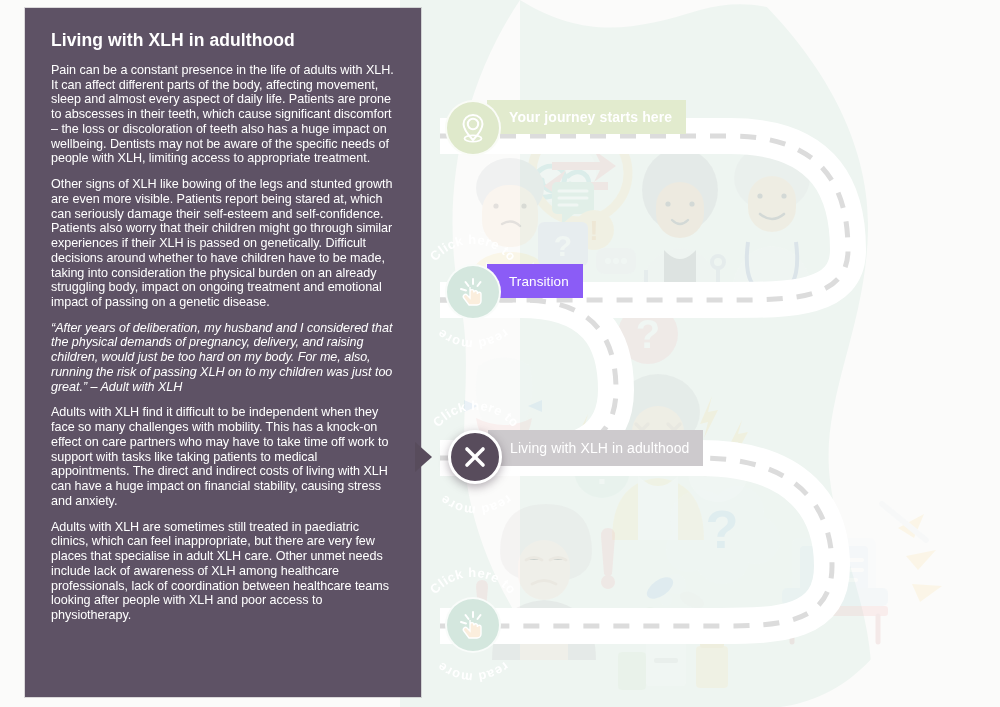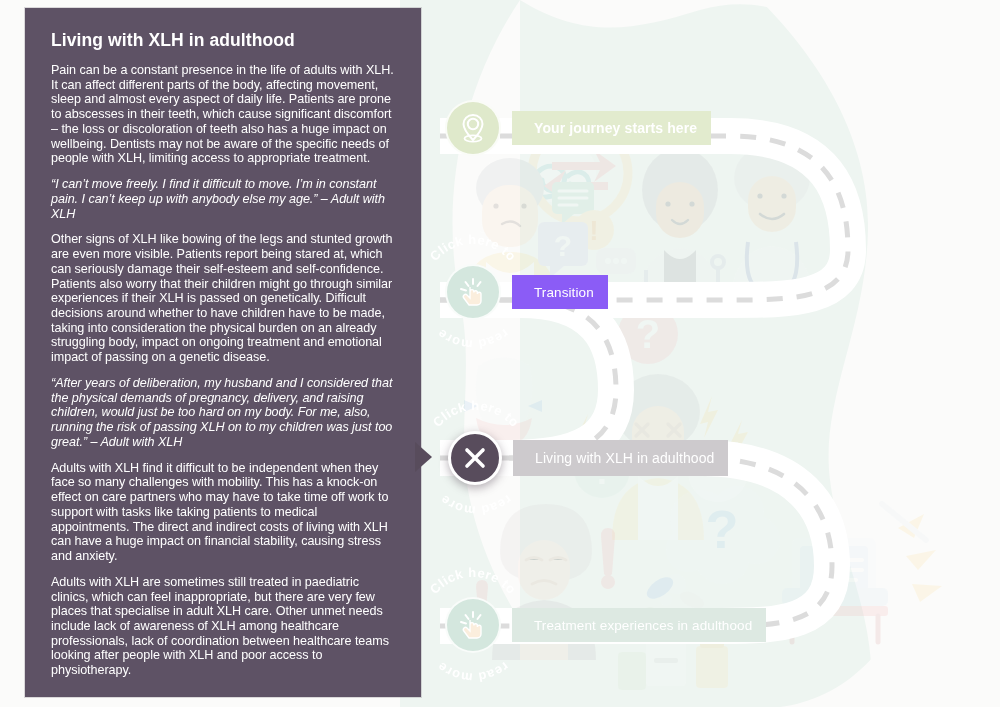--- a/index.html
+++ b/index.html
@@ -39,23 +39,22 @@
     left: 0;
     top: 0;
     width: 600px;
     height: 707px;
   }
 
   
   .node {
     position: absolute;
     display: flex;
-    align-items: center;
+    align-items: flex-start;
     height: 56px;
-    gap: 25px;
   }
   .node-circle {
     width: 56px;
     height: 56px;
     border-radius: 50%;
     flex: 0 0 56px;
     position: relative;
     z-index: 4;
     display: flex;
     align-items: center;
@@ -476,30 +475,28 @@
         <svg width="32" height="32" viewBox="0 0 32 32">
           <g stroke="#ffffff" stroke-width="2" stroke-linecap="round">
             <path d="M16 3 L16 8"></path>
               <path d="M8.5 6 L11.5 10"></path>
               <path d="M23.5 6 L20.5 10"></path>
             <path d="M4 13 L9 14.5"></path>
           </g>
           <path d="M13 11 v11 l-3 -3 a2.2 2.2 0 0 0 -3.2 3 L12 29 h8 a4 4 0 0 0 4 -4 v-7 a1.8 1.8 0 0 0 -3.6 0 v-1.4 a1.8 1.8 0 0 0 -3.6 0 v-1.2 a1.8 1.8 0 0 0 -3.6 0" fill="#fbeedd" stroke="#ffffff" stroke-width="1.4"></path>
         </svg>
       </div>
-      <div class="node-label">Treatment experiences in adulthood</div>
     </div>
 
   </div>
 
   <div id="text-panel">
     <h1 id="panel-title">Living with XLH in adulthood</h1>
     <div id="panel-body">
         <p class="para">Pain can be a constant presence in the life of adults with XLH. It can affect different parts of the body, affecting movement, sleep and almost every aspect of daily life. Patients are prone to abscesses in their teeth, which cause significant discomfort – the loss or discoloration of teeth also has a huge impact on wellbeing. Dentists may not be aware of the specific needs of people with XLH, limiting access to appropriate treatment.</p>
-        <p class="para quote">“I can’t move freely. I find it difficult to move. I’m in constant pain. I can’t keep up with anybody else my age.” – Adult with XLH</p>
         <p class="para">Other signs of XLH like bowing of the legs and stunted growth are even more visible. Patients report being stared at, which can seriously damage their self-esteem and self-confidence. Patients also worry that their children might go through similar experiences if their XLH is passed on genetically. Difficult decisions around whether to have children have to be made, taking into consideration the physical burden on an already struggling body, impact on ongoing treatment and emotional impact of passing on a genetic disease.</p>
         <p class="para quote">“After years of deliberation, my husband and I considered that the physical demands of pregnancy, delivery, and raising children, would just be too hard on my body. For me, also, running the risk of passing XLH on to my children was just too great.” – Adult with XLH</p>
         <p class="para">Adults with XLH find it difficult to be independent when they face so many challenges with mobility. This has a knock-on effect on care partners who may have to take time off work to support with tasks like taking patients to medical appointments. The direct and indirect costs of living with XLH can have a huge impact on financial stability, causing stress and anxiety.</p>
         <p class="para">Adults with XLH are sometimes still treated in paediatric clinics, which can feel inappropriate, but there are very few places that specialise in adult XLH care. Other unmet needs include lack of awareness of XLH among healthcare professionals, lack of coordination between healthcare teams looking after people with XLH and poor access to physiotherapy.</p>
       </div>
   </div>
 
 </div>
 
 </body></html>

